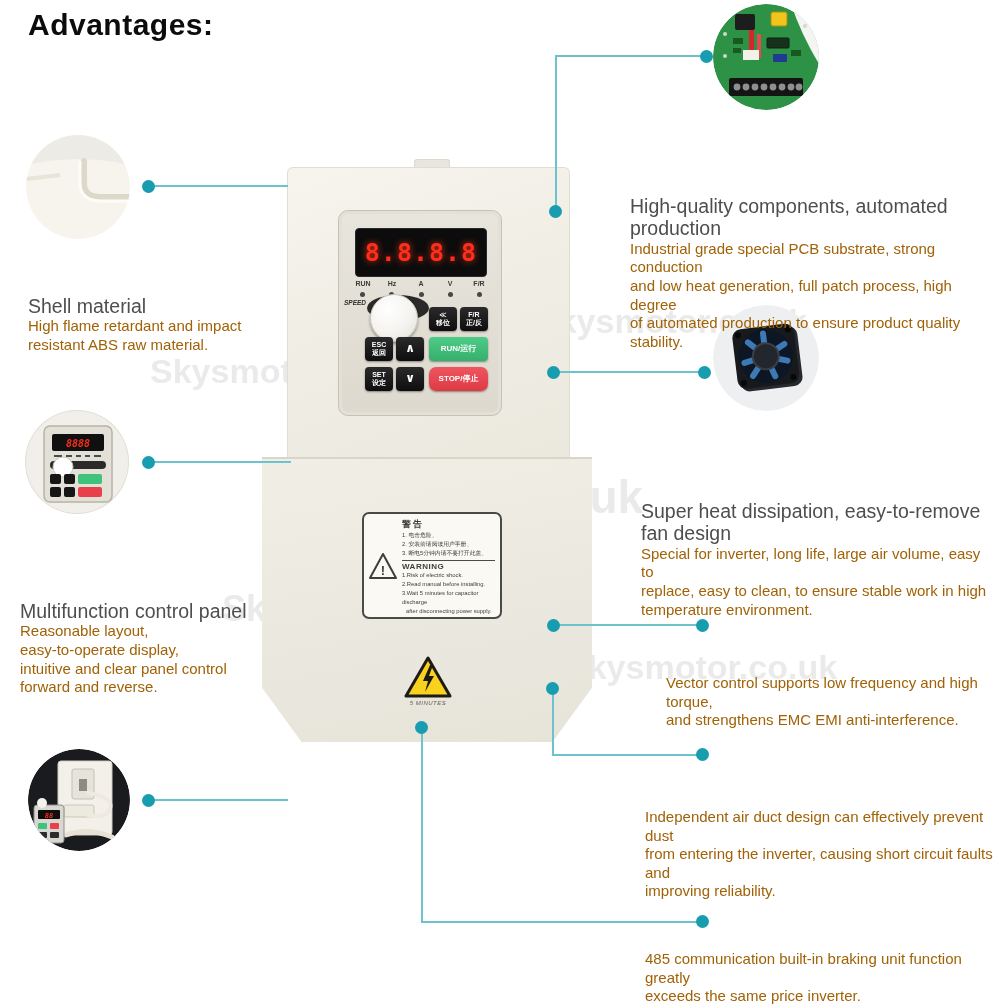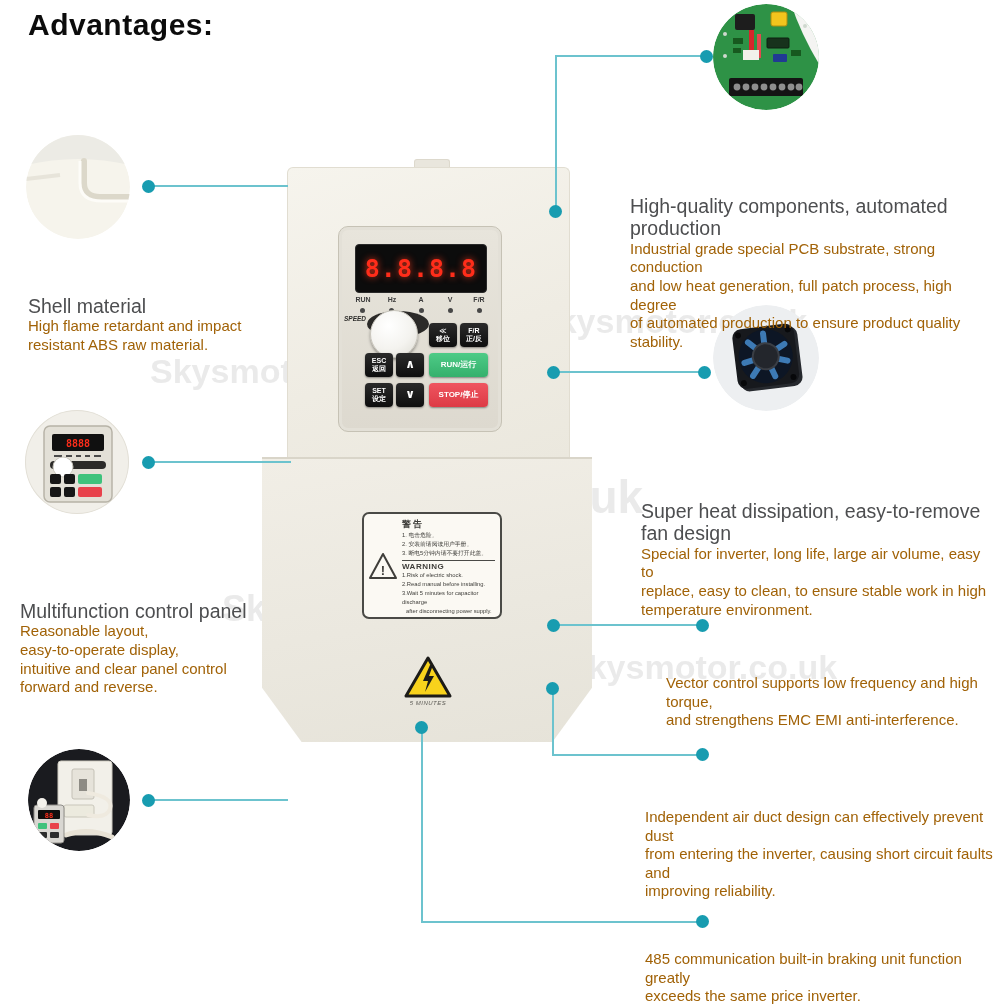--- a/index.html
+++ b/index.html
@@ -17,21 +17,21 @@
 
   
   .co-head { font-size:19.5px; color:#4d4e50; line-height:1.15; }
   .co-body { font-size:15px; color:#a16207; line-height:1.24; }
 
   
   .cline { position:absolute; background:#6cc3ce; }
   .cdot  { position:absolute; width:13px; height:13px; border-radius:50%; background:#189cb0; }
 
   
-  .circ { position:absolute; border-radius:50%; overflow:hidden; }
+  .circ { position:absolute; border-radius:50%; overflow:hidden;font-style:italic; }
 
   
   .dev-top-tab { position:absolute; background:#e9e6dd; border:1px solid #ddd9cd; border-bottom:none; border-radius:3px 3px 0 0; }
   .dev-upper {
     position:absolute; background:linear-gradient(160deg,#f6f4ed 0%,#efece3 60%,#ebe8de 100%);
     border:1px solid #e1ddd1; border-bottom:none; border-radius:6px 6px 0 0;
   }
   .dev-lower {
     position:absolute; background:linear-gradient(170deg,#f1eee6 0%,#ebe8df 55%,#e6e3d9 100%);
     border-top:2px solid #d9d5c9;
@@ -60,21 +60,21 @@
     box-shadow:0 2px 3px rgba(0,0,0,0.35);
   }
   .speed-lab { position:absolute; font-size:6.5px; font-weight:700; font-style:italic; color:#2e2d2b; }
   .pbtn {
     position:absolute; border-radius:4px; color:#ffffff; display:flex; flex-direction:column;
     align-items:center; justify-content:center; line-height:1.1; text-align:center;
     background:linear-gradient(180deg,#2a2a2a,#0e0e0e); box-shadow:0 1px 2px rgba(0,0,0,0.4);
     font-size:7px; font-weight:700;
   }
   .pbtn.green { background:linear-gradient(180deg,#4ecb87,#35b06c); font-size:8px; }
-  .pbtn.red   { background:linear-gradient(180deg,#ef5560,#dd3a45); font-size:8px; }
+  .pbtn.red   { background:linear-gradient(180deg,#ef5560,#dd3a45); font-size:8px;border-radius:7px; }
   .pbtn .arrow { font-size:12px; font-weight:700; }
 
   .warn-label {
     position:absolute; background:#fbf9f3; border:2px solid #4a4a46; border-radius:7px;
     display:flex; padding:4px 5px 4px 3px; gap:3px;
   }
   .warn-tri { flex:0 0 32px; display:flex; align-items:center; justify-content:center; }
   .warn-txt { flex:1; color:#3f3e3a; }
   .warn-title-cn { font-size:9px; font-weight:700; letter-spacing:2px; }
   .warn-line { font-size:5.8px; line-height:1.55; }
@@ -95,21 +95,21 @@
   <div class="wm" style="left:535px; top:302px; font-size:34px;">Skysmotor.co.uk</div>
   <div class="wm" style="left:275px; top:470px; font-size:46px;">Skysmotor.co.uk</div>
   <div class="wm" style="left:222px; top:588px; font-size:36px;">Skysmotor.co.uk</div>
   <div class="wm" style="left:565px; top:648px; font-size:34px;">Skysmotor.co.uk</div>
 
   <div>
     <div class="dev-top-tab" style="left:414px; top:159px; width:36px; height:10px;"></div>
     <div class="dev-upper" style="left:287px; top:167px; width:283px; height:291px;"></div>
     <div class="dev-lower" style="left:262px; top:457px; width:330px; height:285px;"></div>
 
-    <div class="panel" style="left:338px; top:226px; width:164px; height:206px;">
+    <div class="panel" style="left:338px; top:210px; width:164px; height:206px;">
       <div class="display" style="left:16px; top:17px; width:132px; height:49px;">
         <span class="digits">8.8.8.8</span>
       </div>
       <div class="ind-row" style="left:14px; top:69px; width:136px;">
         <span class="ind-label">RUN</span>
         <span class="ind-label">Hz</span>
         <span class="ind-label">A</span>
         <span class="ind-label">V</span>
         <span class="ind-label">F/R</span>
       </div>

